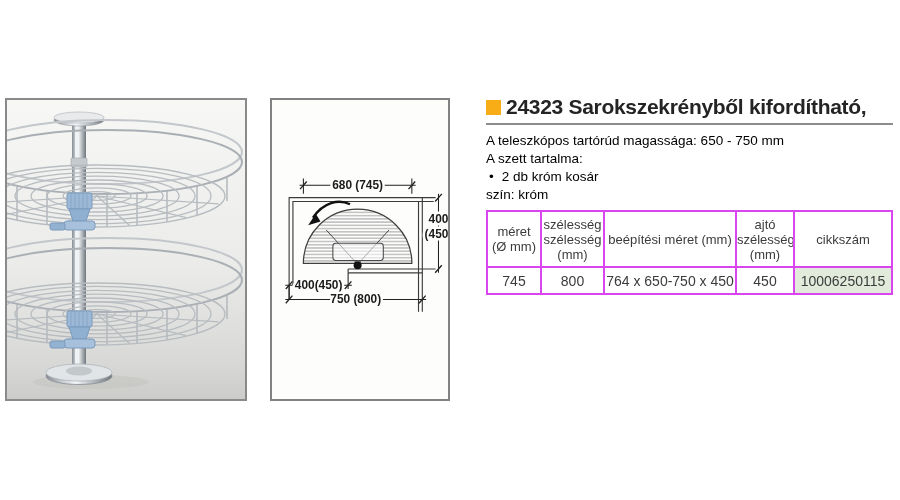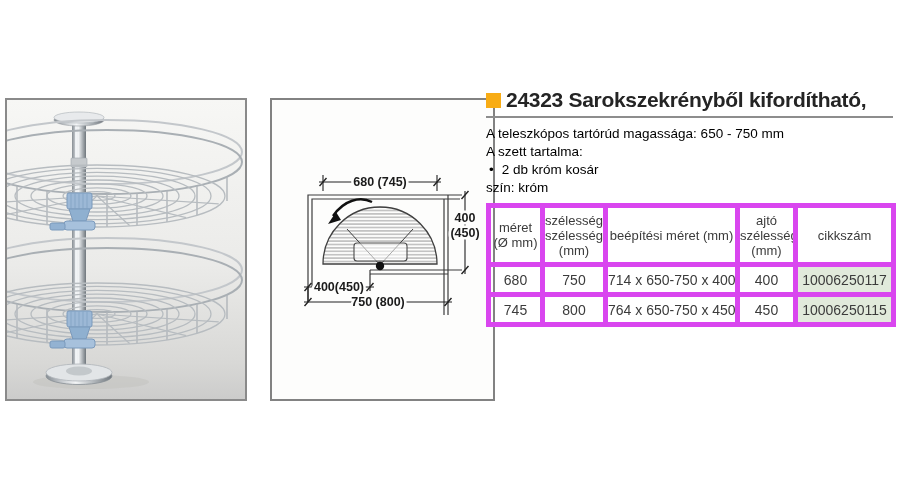--- a/index.html
+++ b/index.html
@@ -9,39 +9,39 @@
     font-family:"Liberation Sans", sans-serif;
   }
   
   .photo-box{
     position:absolute;left:5px;top:98px;width:242px;height:303px;
     border:2px solid #8a8a8a;box-sizing:border-box;overflow:hidden;background:#f2f2f0;
   }
   .photo-box svg{display:block;width:100%;height:100%}
   
   .diagram-box{
-    position:absolute;left:270px;top:98px;width:225px;height:303px;
+    position:absolute;left:270px;top:98px;width:180px;height:303px;
     border:2px solid #828282;box-sizing:border-box;overflow:hidden;background:#fdfdfc;
   }
   .diagram-box svg{display:block;width:100%;height:100%}
   .dim-label{
     font-family:"Liberation Sans",sans-serif;font-size:12.5px;font-weight:bold;fill:#1b1b1b;
     paint-order:stroke;stroke:#fdfdfc;stroke-width:5px;stroke-linejoin:round;
   }
   
-  .right-col{position:absolute;left:486px;top:88px;width:407px}
+  .right-col{position:absolute;left:486px;top:95px;width:407px}
   .title{font-size:21px;font-weight:bold;color:#242424;line-height:23px;letter-spacing:-0.3px}
   .marker{display:inline-block;width:15px;height:15px;background:#F8AC15;margin-right:5px;position:relative;top:1px}
   .divider{border-top:2px solid #8d8d8d;margin-top:5px;height:0}
   .details{margin-top:7px;font-size:13.5px;color:#000000;line-height:18px}
   .bullet-line .dot{display:inline-block;margin-left:3px;margin-right:8px}
   
   .spec{border-collapse:collapse;margin-top:6px;table-layout:fixed;width:405px}
   .spec th,.spec td{
-    border:5px solid #d946ef;text-align:center;vertical-align:middle;
+    border:2px solid #d946ef;text-align:center;vertical-align:middle;
     font-weight:normal;color:#3b3b3b;padding:0;overflow:hidden;white-space:nowrap;
   }
   .spec th{font-size:13px;line-height:15px;height:54px}
   .spec td{font-size:14px;height:25px}
   .green{background:#e1eadb}
 </style>
 </head>
 <body>
 
 <div class="page">
@@ -177,27 +177,20 @@
         <tr>
           <th><span>méret</span><br><span>(Ø mm)</span></th>
           <th><span>szélesség</span><br><span>szélesség</span><br><span>(mm)</span></th>
           <th><span>beépítési méret (mm)</span></th>
           <th><span>ajtó</span><br><span>szélesség</span><br><span>(mm)</span></th>
           <th><span>cikkszám</span></th>
         </tr>
       </thead>
       <tbody>
         <tr>
-          <td>680</td>
-          <td>750</td>
-          <td>714 x 650-750 x 400</td>
-          <td>400</td>
-          <td class="green">10006250117</td>
-        </tr>
-        <tr>
           <td>745</td>
           <td>800</td>
           <td>764 x 650-750 x 450</td>
           <td>450</td>
           <td class="green">10006250115</td>
         </tr>
       </tbody>
     </table>
   </div>
 

